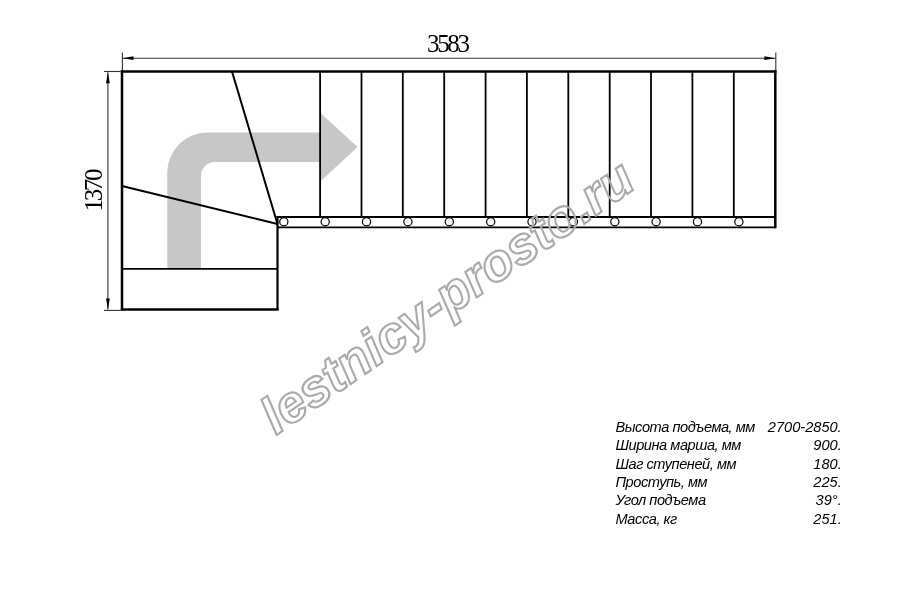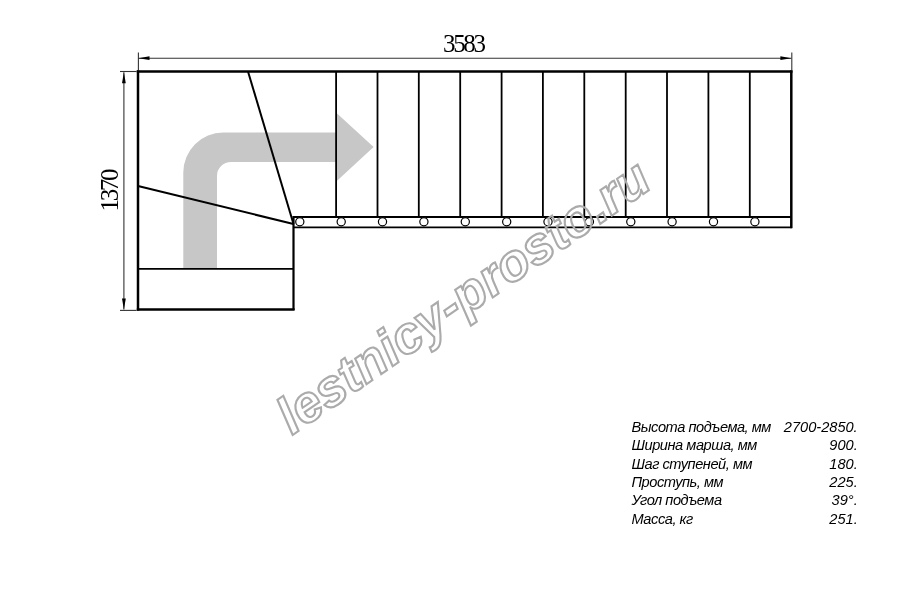--- a/index.html
+++ b/index.html
@@ -1,16 +1,16 @@
 <!DOCTYPE html>
 <html><head>
 <meta charset="utf-8">
 <style>
   html,body{margin:0;padding:0;background:#fff;}
-  #page{width:844px;height:600px;position:relative;overflow:hidden;margin-left:16px;}
+  #page{width:844px;height:600px;position:relative;overflow:hidden;}
 </style>
 </head>
 <body>
 <div id="page">
 <svg width="900" height="600" viewBox="0 0 900 600">
   <rect x="0" y="0" width="900" height="600" fill="#ffffff"></rect>
 
   <path d="M167.3,269 L167.3,172.5 A40,40 0 0 1 207.3,132.5 L320,132.5 L320,112.4 L357.6,147.1 L320,181.8 L320,161.9 L215,161.9 A14,14 0 0 0 201,175.9 L201,269 Z" fill="#c7c7c7"></path>
 
   <g stroke="#333333" stroke-width="1.1" fill="none">

